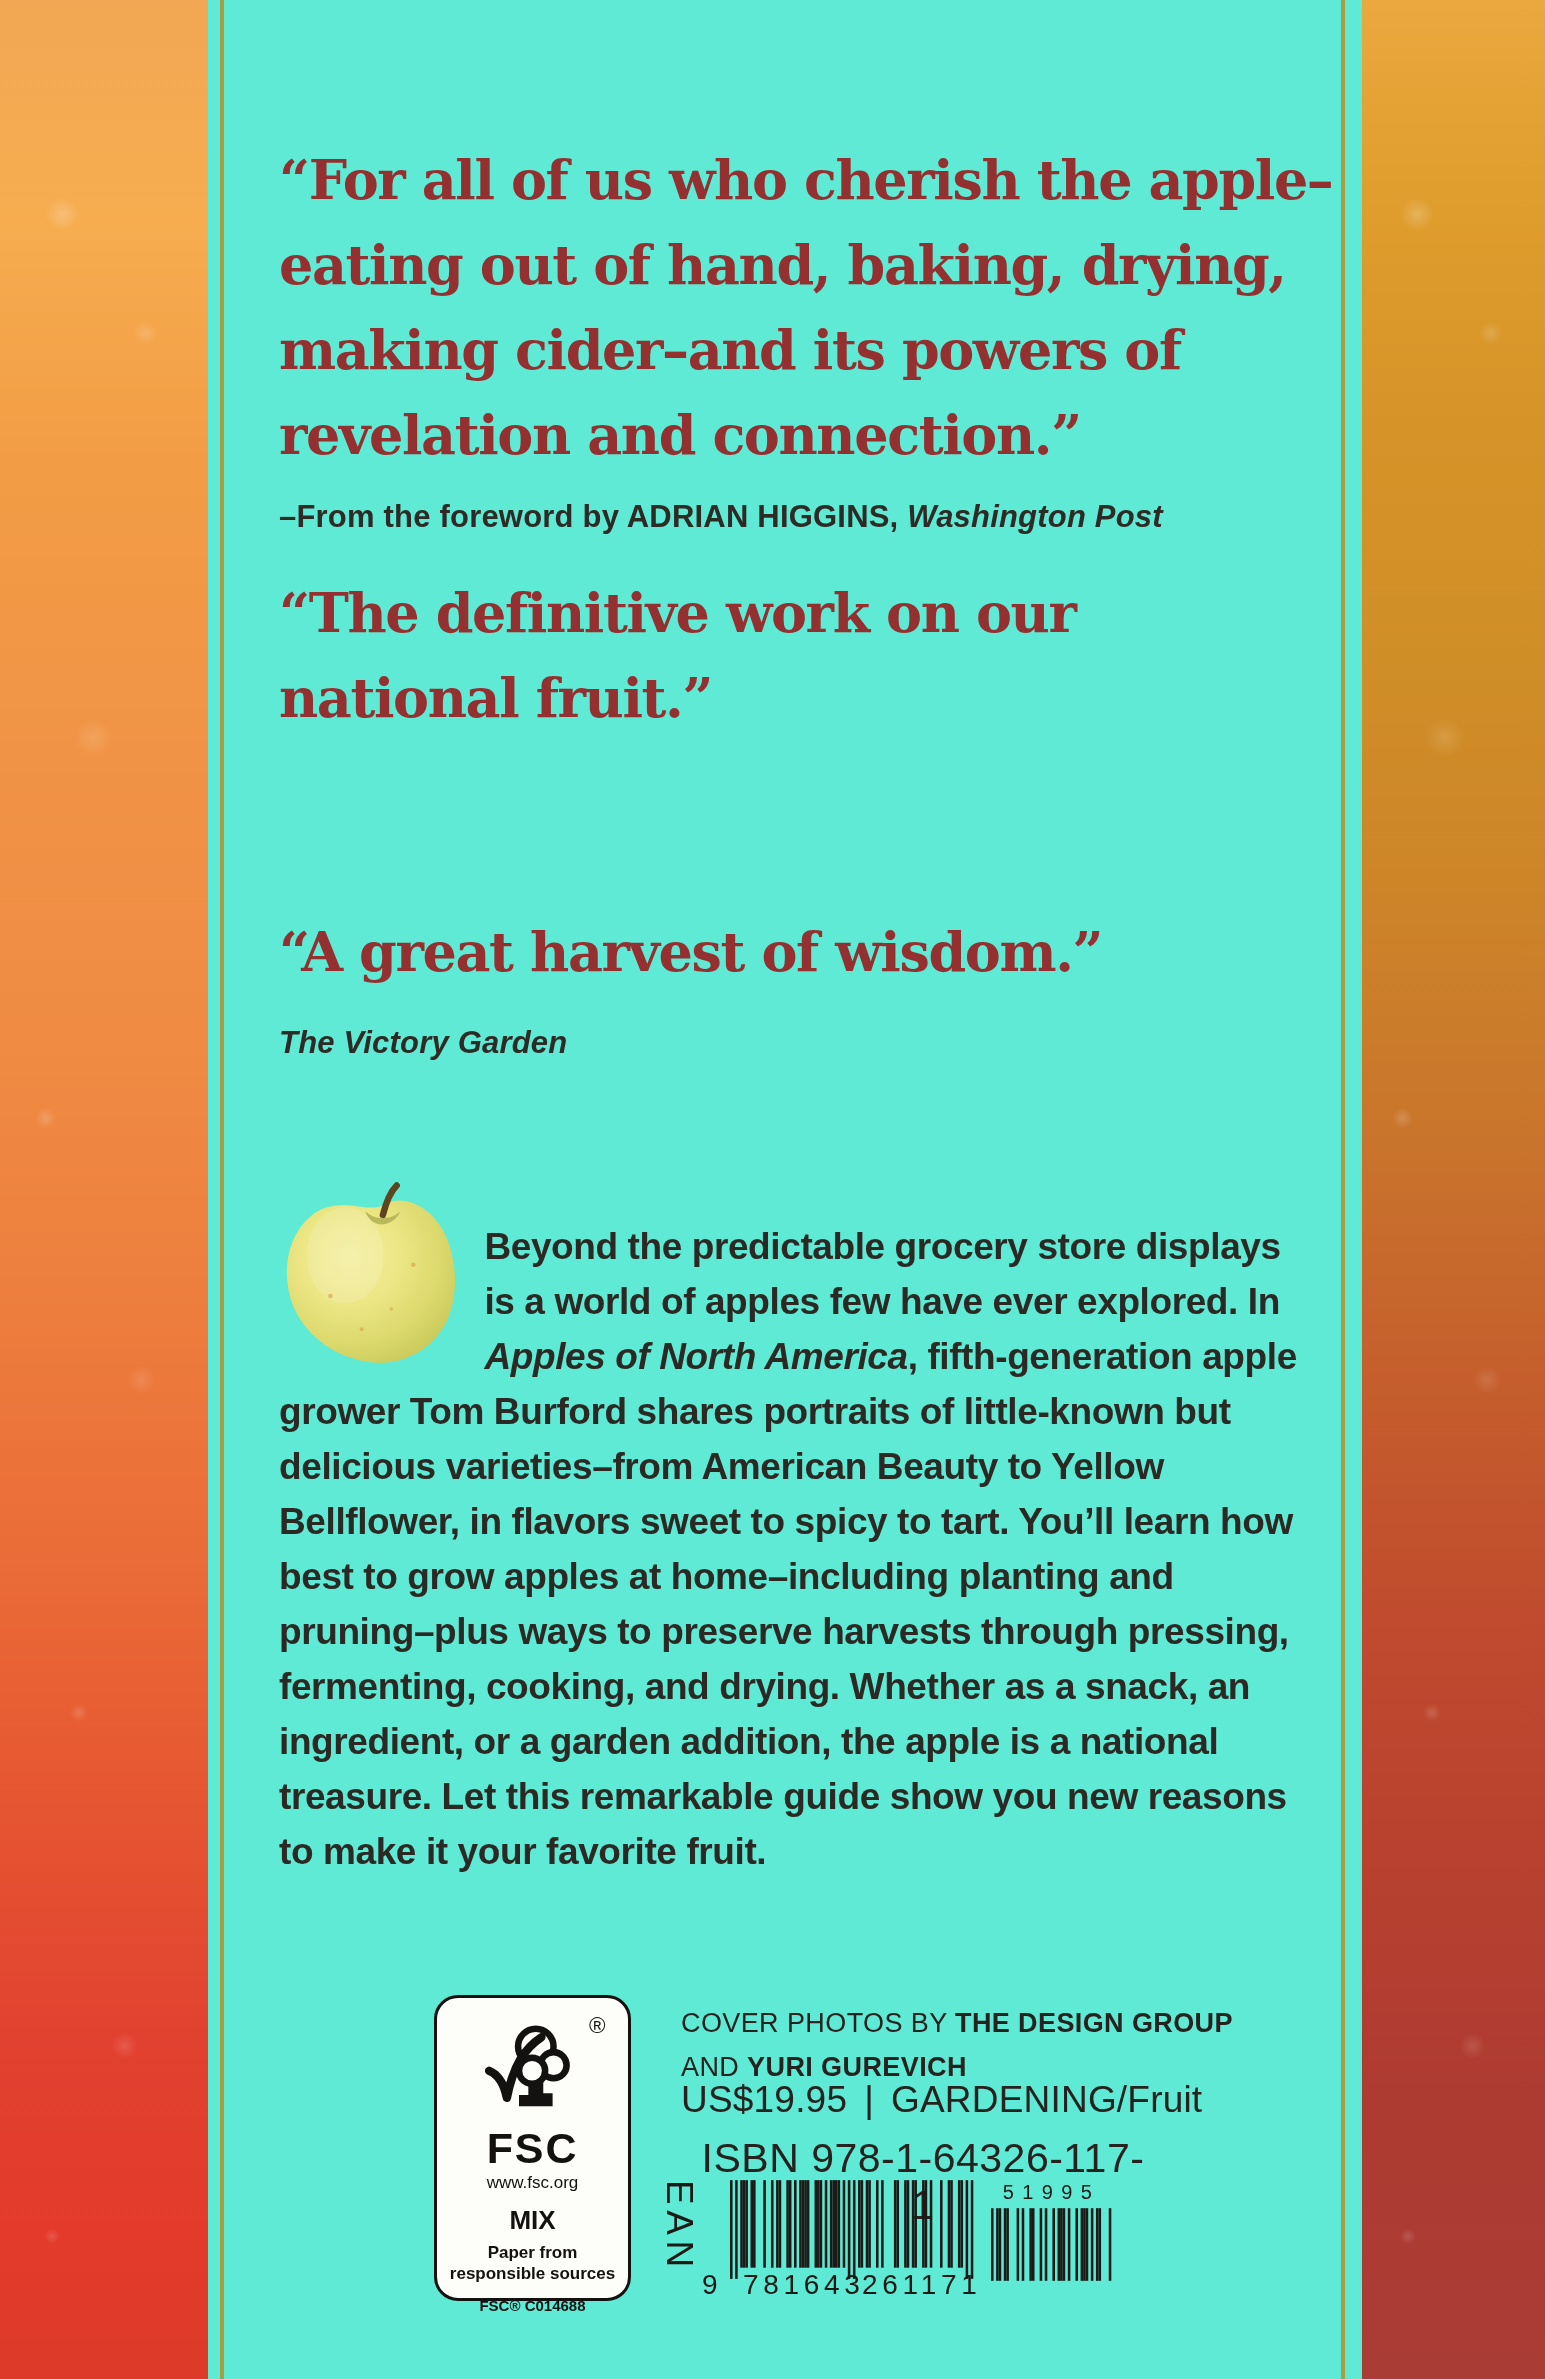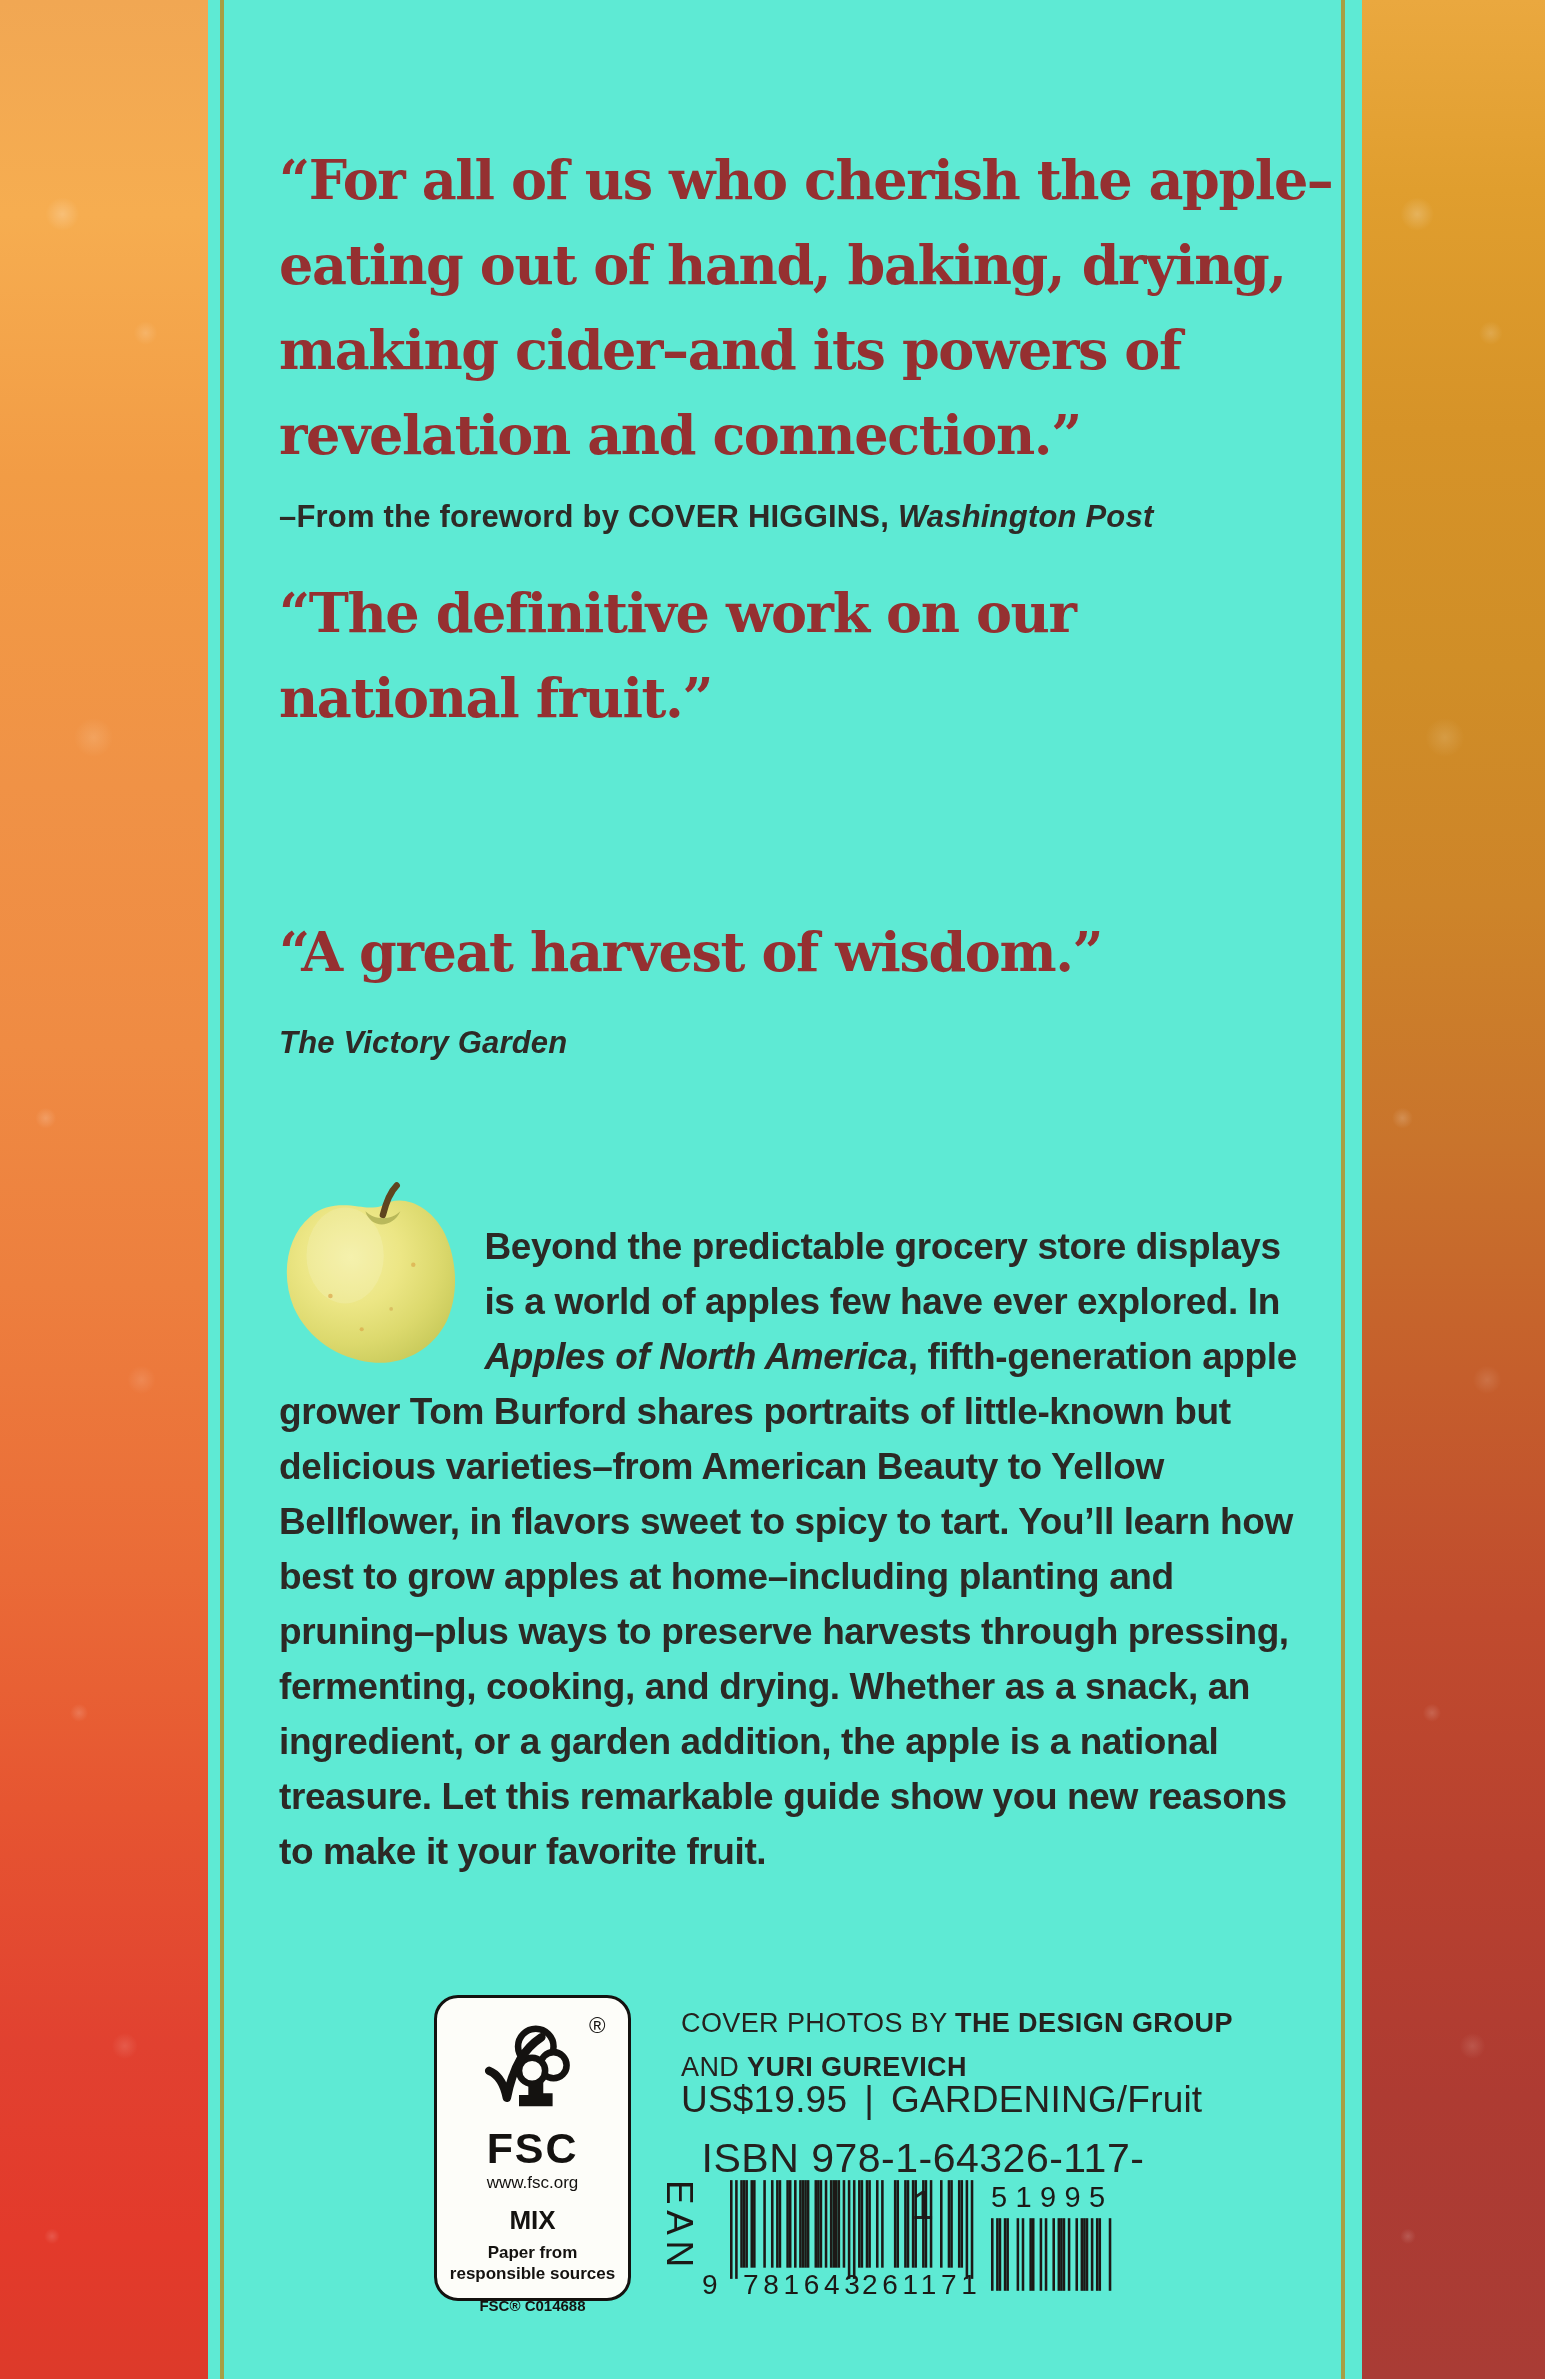--- a/index.html
+++ b/index.html
@@ -76,37 +76,37 @@
   
   .ean-label{position:absolute;left:658px;top:2180px;
     writing-mode:vertical-rl;font-size:37px;letter-spacing:5.6px;color:#1c1916;}
   .barcode-main{position:absolute;left:730px;top:2180px;width:244px;height:117px;}
   .barcode-main .bars{position:absolute;left:0;top:0;}
   .bc-digit{position:absolute;font-size:28px;color:#1c1916;letter-spacing:4.7px;top:89px;}
   .bc-digit.first{left:-28px;}
   .bc-digit.left{left:13px;width:112px;text-align:center;}
   .bc-digit.right{left:132px;width:112px;text-align:center;}
   .barcode-supp{position:absolute;left:991px;top:2181px;width:121px;text-align:left;}
-  .supp-digits{font-size:29px;letter-spacing:8.4px;color:#1c1916;text-align:center;margin-bottom:3.7px;}
+  .supp-digits{font-size:20px;letter-spacing:8.4px;color:#1c1916;text-align:center;margin-bottom:3.7px;}
 </style>
 </head>
 <body>
 
 <div class="cover">
 
   <div class="edge edge-left"></div>
   <div class="edge edge-right"></div>
   <div class="frame-line frame-left"></div>
   <div class="frame-line frame-right"></div>
 
   <div class="quote quote-1">“For all of us who cherish the apple–
 eating out of hand, baking, drying,
 making cider–and its powers of
 revelation and connection.”</div>
-  <div class="attr attr-1"><span>–From the foreword by COVER HIGGINS, </span><i>Washington Post</i></div>
+  <div class="attr attr-1"><span>–From the foreword by ADRIAN HIGGINS, </span><i>Washington Post</i></div>
 
   <div class="quote quote-2">“The definitive work on our
 national fruit.”</div>
 
   <div class="quote quote-3">“A great harvest of wisdom.”</div>
   <div class="attr attr-3"><i>The Victory Garden</i></div>
 
   <div class="body-block">
     <div class="apple-float">
       <svg width="194" height="186" viewBox="0 0 210 202" xmlns="http://www.w3.org/2000/svg">

